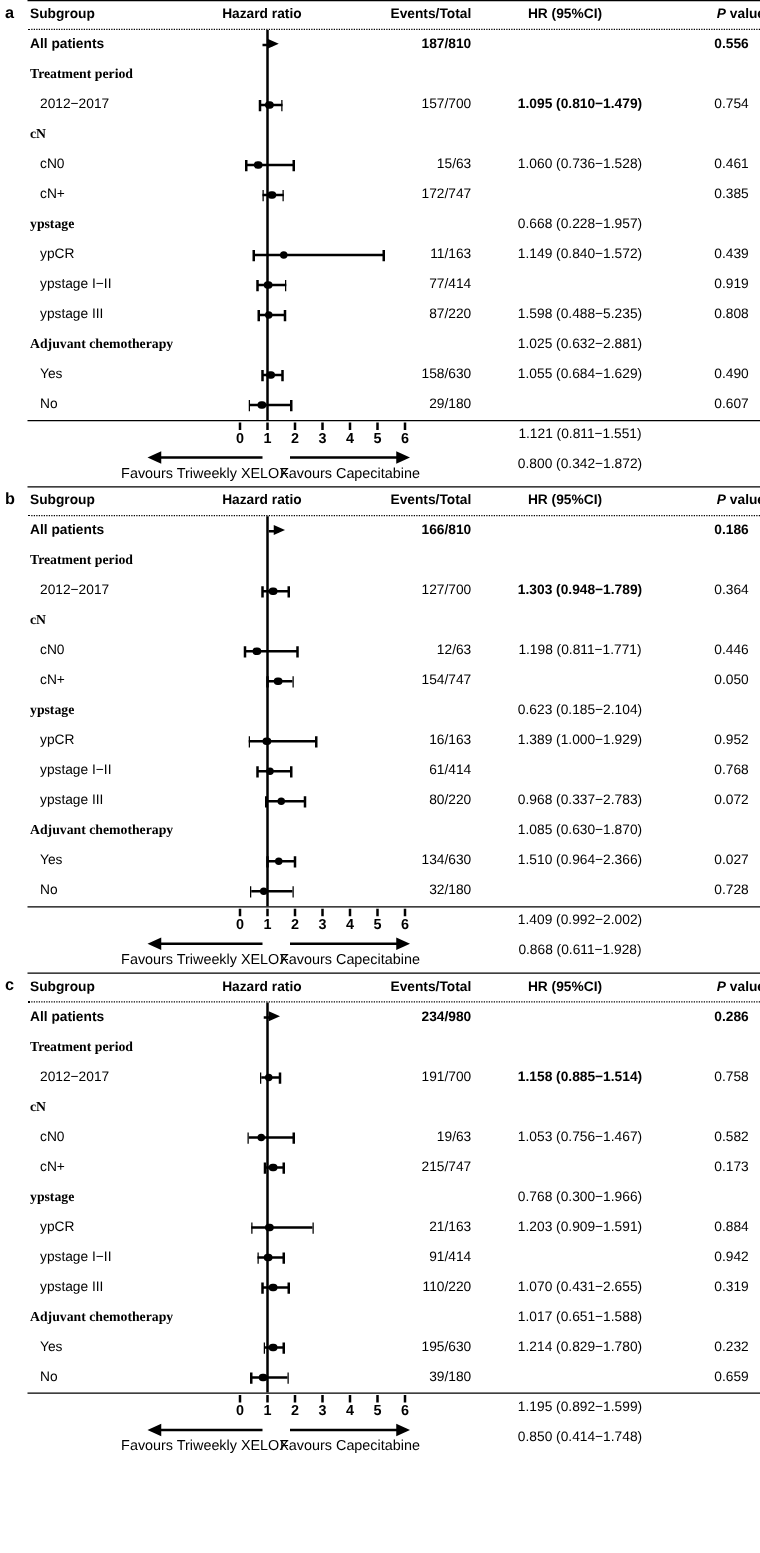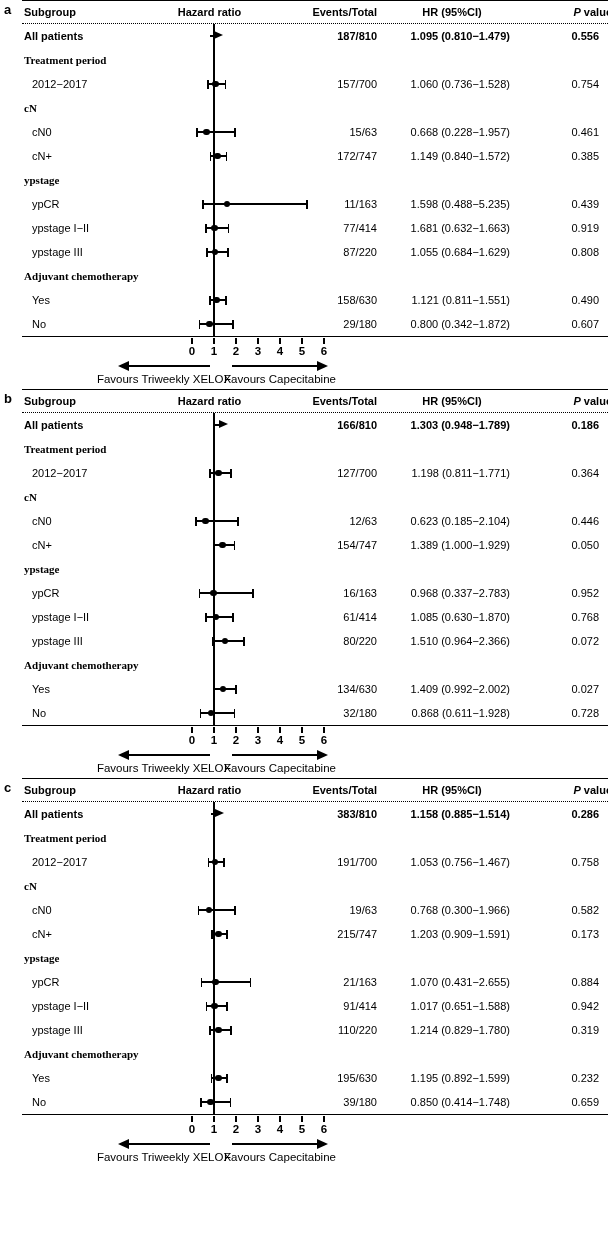--- a/index.html
+++ b/index.html
@@ -67,21 +67,21 @@
     font-size: 11px;
     top: 50%;
     transform: translateY(-50%);
     white-space: nowrap;
     line-height: 1;
   }
 
   
   .c-subgroup { left: 2px; }
   .c-events   { left: 255px; width: 100px; text-align: right; }
-  .c-hr       { left: 348px; width: 140px; text-align: right; }
+  .c-hr       { left: 372px; width: 140px; text-align: center; margin-top: 48px; }
   .c-p        { left: 505px; width: 72px; text-align: right; }
 
   .hdr { font-weight: bold; }
   .hdr-plot { left: 100px; width: 175px; text-align: center; }
   .hdr-events { left: 255px; width: 100px; text-align: right; }
   .hdr-hr { left: 360px; width: 140px; text-align: center; }
   .hdr-p  { left: 518px; width: 72px; text-align: right; }
   .hdr-p i { font-style: italic; }
 
   .lbl-group  { font-weight: bold; padding-left: 0px; font-family: Liberation Serif, serif; }
@@ -274,21 +274,21 @@
           </div>
           <div class="row">
             <div class="cell c-subgroup lbl-item">ypstage I−II</div>
             <div class="marker-wrap">
               <div class="ci-line" style="left:183.904px; width:22.682000000000016px;"></div>
               <div class="ci-cap" style="left:183.10399999999998px;"></div>
               <div class="ci-cap" style="left:205.786px;"></div>
               <div class="ci-dot" style="left:189.3px;"></div>
             </div>
             <div class="cell c-events">77/414</div>
-            <div class="cell c-hr">1.681 (0.632−1.663)</div>
+            <div class="cell c-hr">1.025 (0.632−2.881)</div>
             <div class="cell c-p">0.919</div>
           </div>
           <div class="row">
             <div class="cell c-subgroup lbl-item">ypstage III</div>
             <div class="marker-wrap">
               <div class="ci-line" style="left:185.048px; width:20.789999999999992px;"></div>
               <div class="ci-cap" style="left:184.248px;"></div>
               <div class="ci-cap" style="left:205.03799999999998px;"></div>
               <div class="ci-dot" style="left:189.96px;"></div>
             </div>
@@ -528,21 +528,21 @@
         <div class="table">
           <div class="plotlayer">
             <div class="vline" style="left:191.2px; top:0px; height:312px;"></div>
           </div>
           <div class="row">
             <div class="cell c-subgroup lbl-all">All patients</div>
             <div class="marker-wrap">
               <div class="ci-arrow" style="left:193.476px;"></div>
               <div class="ci-line" style="left:189.476px; width:8px;"></div>
             </div>
-            <div class="cell c-events bold">383/810</div>
+            <div class="cell c-events bold">234/980</div>
             <div class="cell c-hr bold">1.158 (0.885−1.514)</div>
             <div class="cell c-p bold">0.286</div>
           </div>
           <div class="row">
             <div class="cell c-subgroup lbl-group">Treatment period</div>
           </div>
           <div class="row">
             <div class="cell c-subgroup lbl-item">2012−2017</div>
             <div class="marker-wrap">
               <div class="ci-line" style="left:186.632px; width:15.641999999999996px;"></div>

